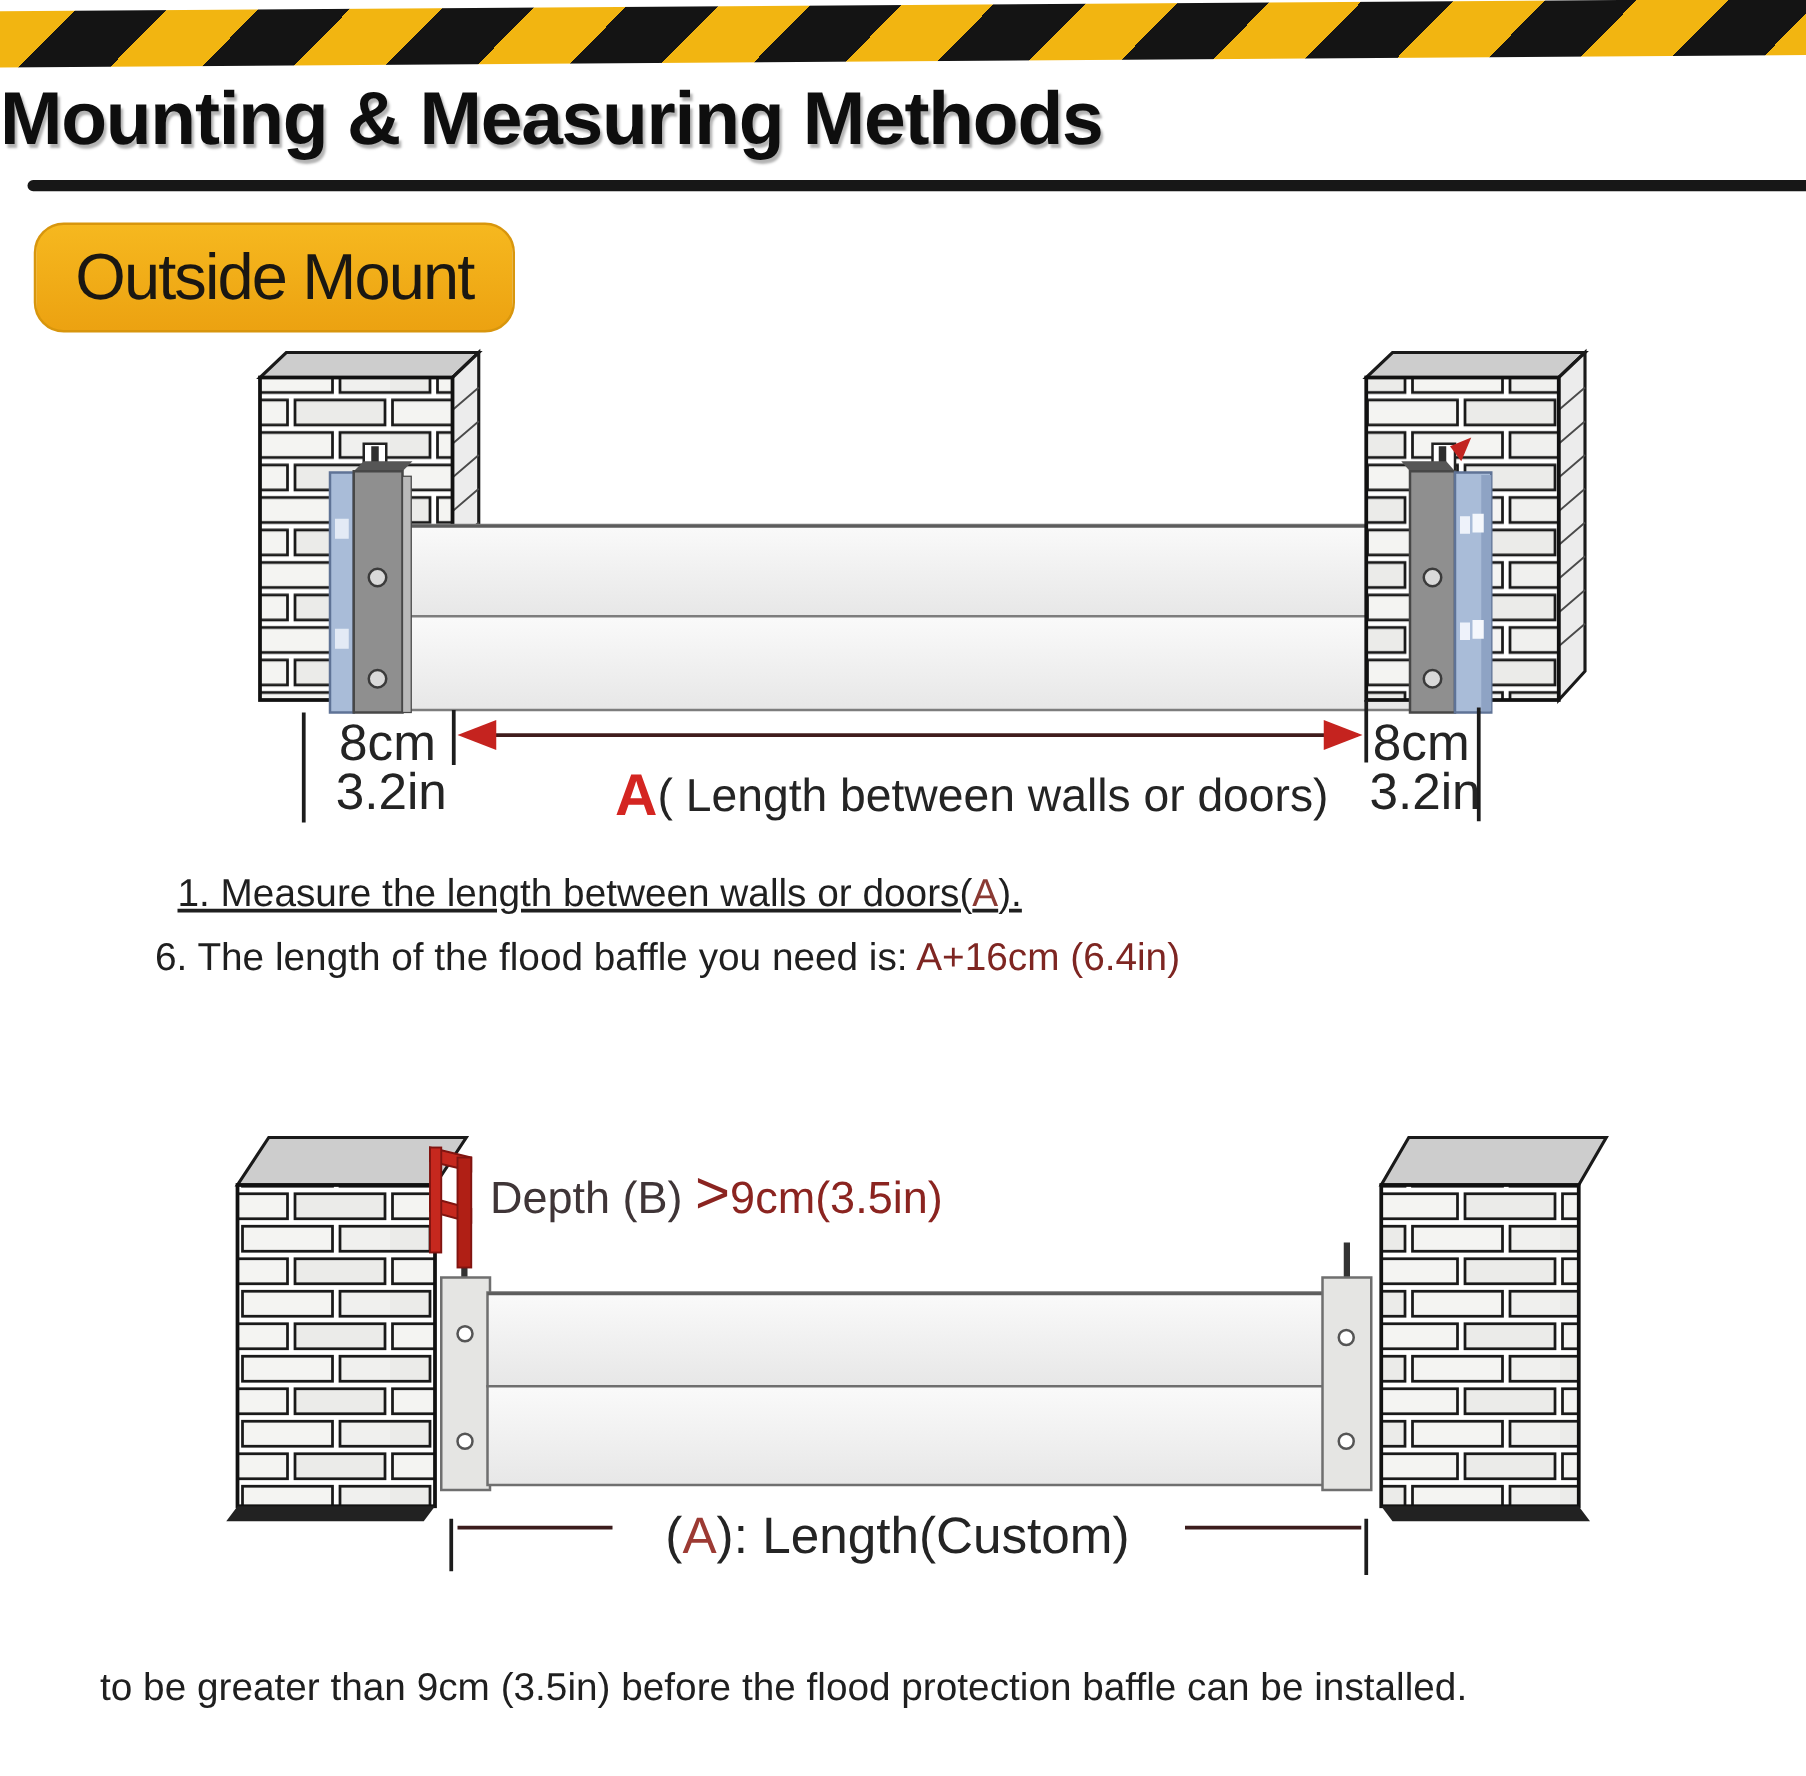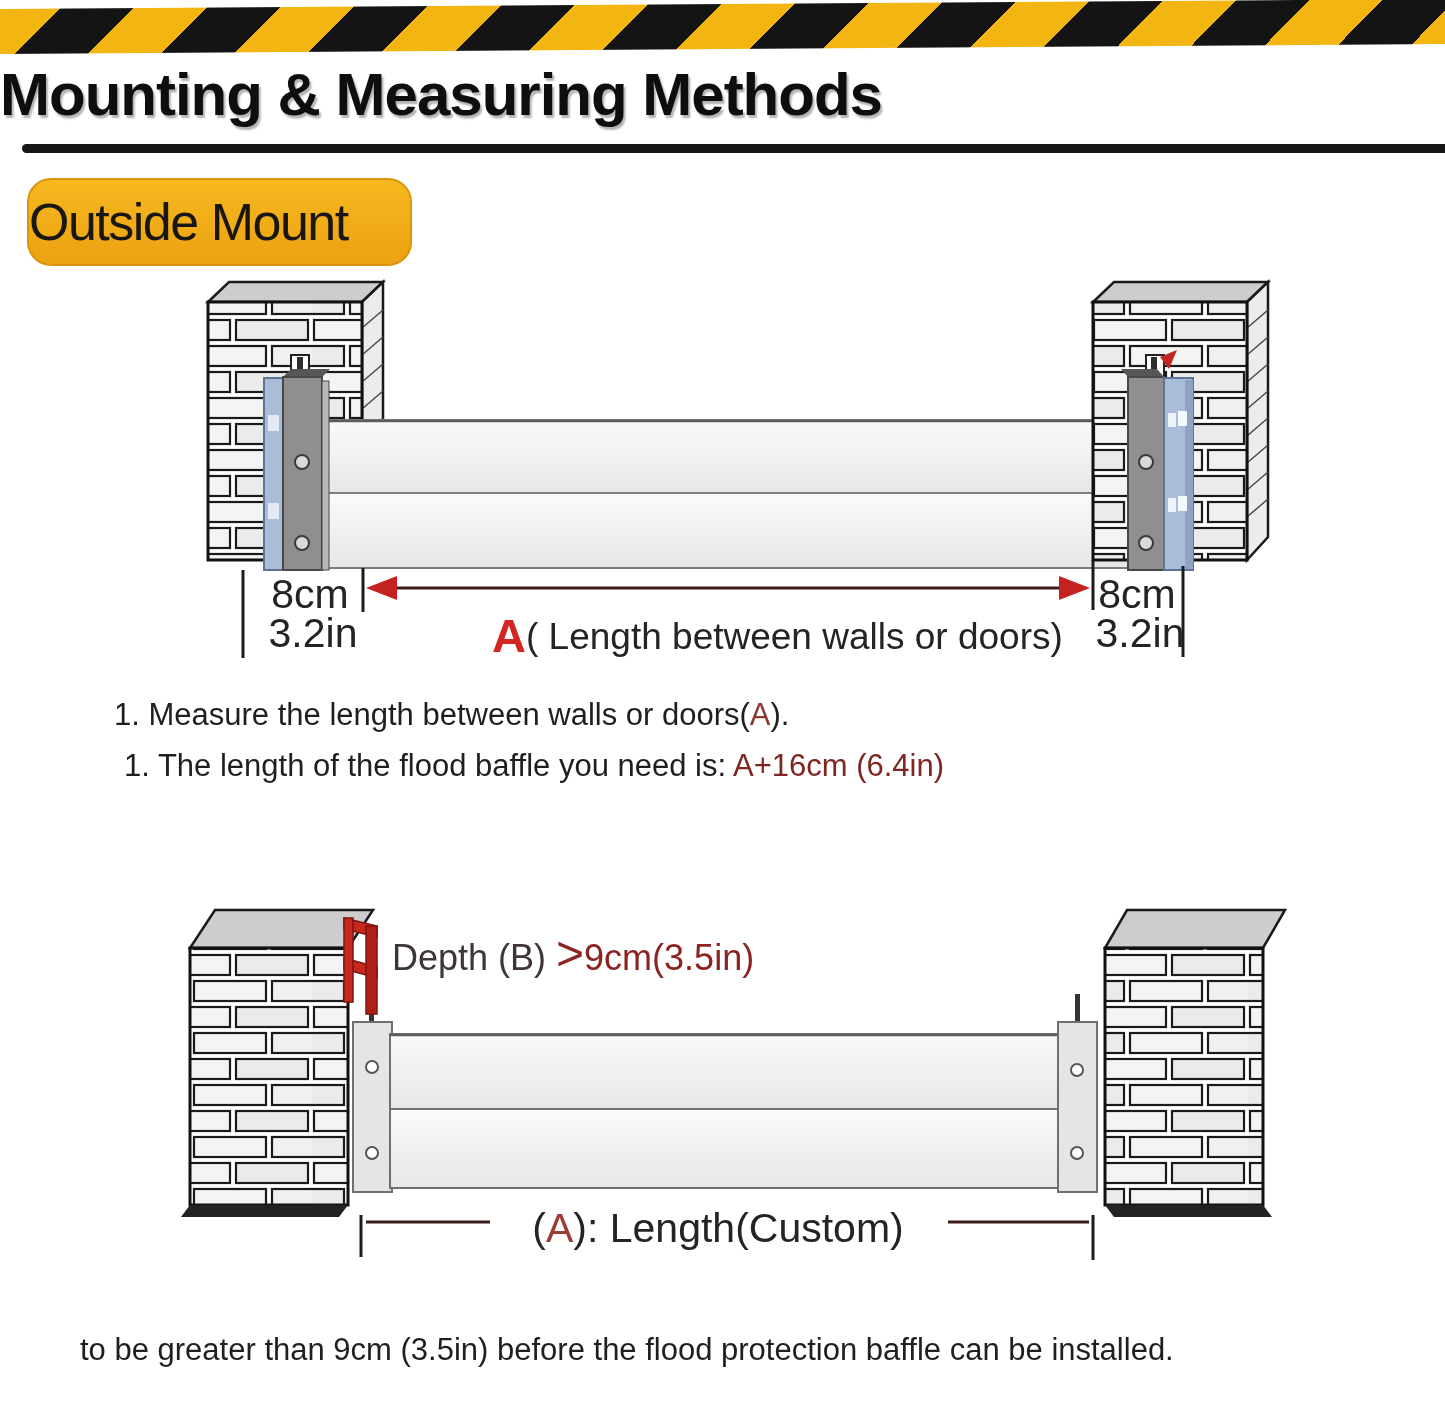--- a/index.html
+++ b/index.html
@@ -8,33 +8,33 @@
   
   .hazard{position:absolute;left:-14px;top:4px;width:1475px;height:45px;
           background:repeating-linear-gradient(135deg,#f2b511 0 52px,#141414 52px 104px);
           transform:rotate(-0.4deg);}
   .title{position:absolute;left:0;top:60px;width:1445px;text-align:left;
          font-size:60px;font-weight:bold;letter-spacing:-1px;color:#0e0e0e;
          text-shadow:2px 3px 2px rgba(0,0,0,0.30), -1px -1px 0 rgba(255,255,255,0.75);}
   .title-underline{position:absolute;left:22px;top:144px;width:1423px;height:9px;
          background:#171717;border-radius:5px 0 0 5px;}
   
-  .badge{position:absolute;display:flex;align-items:center;
+  .badge{position:absolute;display:flex;align-items:center;justify-content:center;
          background:linear-gradient(#f6b81f,#eca211);border:2px solid #d8960d;
          border-radius:24px;font-size:52px;letter-spacing:-1.5px;color:#1a1712;}
   .badge-outside{left:27px;top:178px;width:381px;height:84px;}
   .badge-inside{left:25px;top:805px;width:385px;height:88px;}
   
   .diag{position:absolute;left:0;width:1445px;}
   .diag1{top:265px;height:400px;}
   .diag2{top:900px;height:380px;}
   svg{font-family:"Liberation Sans",sans-serif;}
   
   .step{position:absolute;white-space:nowrap;font-size:31px;color:#1f1f1f;}
-  .o-step1{left:114px;top:697px;}
+  .o-step1{left:142px;top:697px;text-decoration:underline;}
   .o-step2{left:124px;top:748px;}
   .i-step1{left:95px;top:1290px;}
   .i-step2{left:95px;top:1341px;}
   .i-step3{left:80px;top:1332px;}
   .a-accent{color:#8b3a33;}
   .red-accent{color:#7e2622;margin-top:36px;}
 </style>
 </head>
 <body>
 
@@ -133,21 +133,21 @@
 
     <text x="310" y="343" text-anchor="middle" font-size="41" fill="#242424">8cm</text>
     <text x="313" y="382" text-anchor="middle" font-size="41" fill="#242424">3.2in</text>
     <text x="1137" y="343" text-anchor="middle" font-size="41" fill="#242424">8cm</text>
     <text x="1140" y="382" text-anchor="middle" font-size="41" fill="#242424">3.2in</text>
     <text x="492" y="387" font-size="47" font-weight="bold" fill="#d42521">A</text>
     <text x="526" y="384" font-size="37" fill="#242424">( Length between walls or doors)</text>
   </svg>
 
   <div class="step o-step1"><span>1. Measure the length between walls or doors(</span><span class="a-accent">A</span><span>).</span></div>
-  <div class="step o-step2"><span>1. The length of the flood baffle you need is: </span><span class="red-accent">A+16cm (6.4in)</span></div>
+  <div class="step o-step2"><span>6. The length of the flood baffle you need is: </span><span class="red-accent">A+16cm (6.4in)</span></div>
 
 
   <svg class="diag diag2" viewBox="0 0 1445 380">
 
     <g>
       <polygon points="190,48 348,48 373,10 215,10" fill="#cdcdcd" stroke="#1a1a1a" stroke-width="2.5"></polygon>
       <rect x="190" y="48" width="158" height="257" fill="url(#brick)" stroke="#111" stroke-width="3"></rect>
       <polygon points="190,305 348,305 339,317 181,317" fill="#222222"></polygon>
     </g>
 

